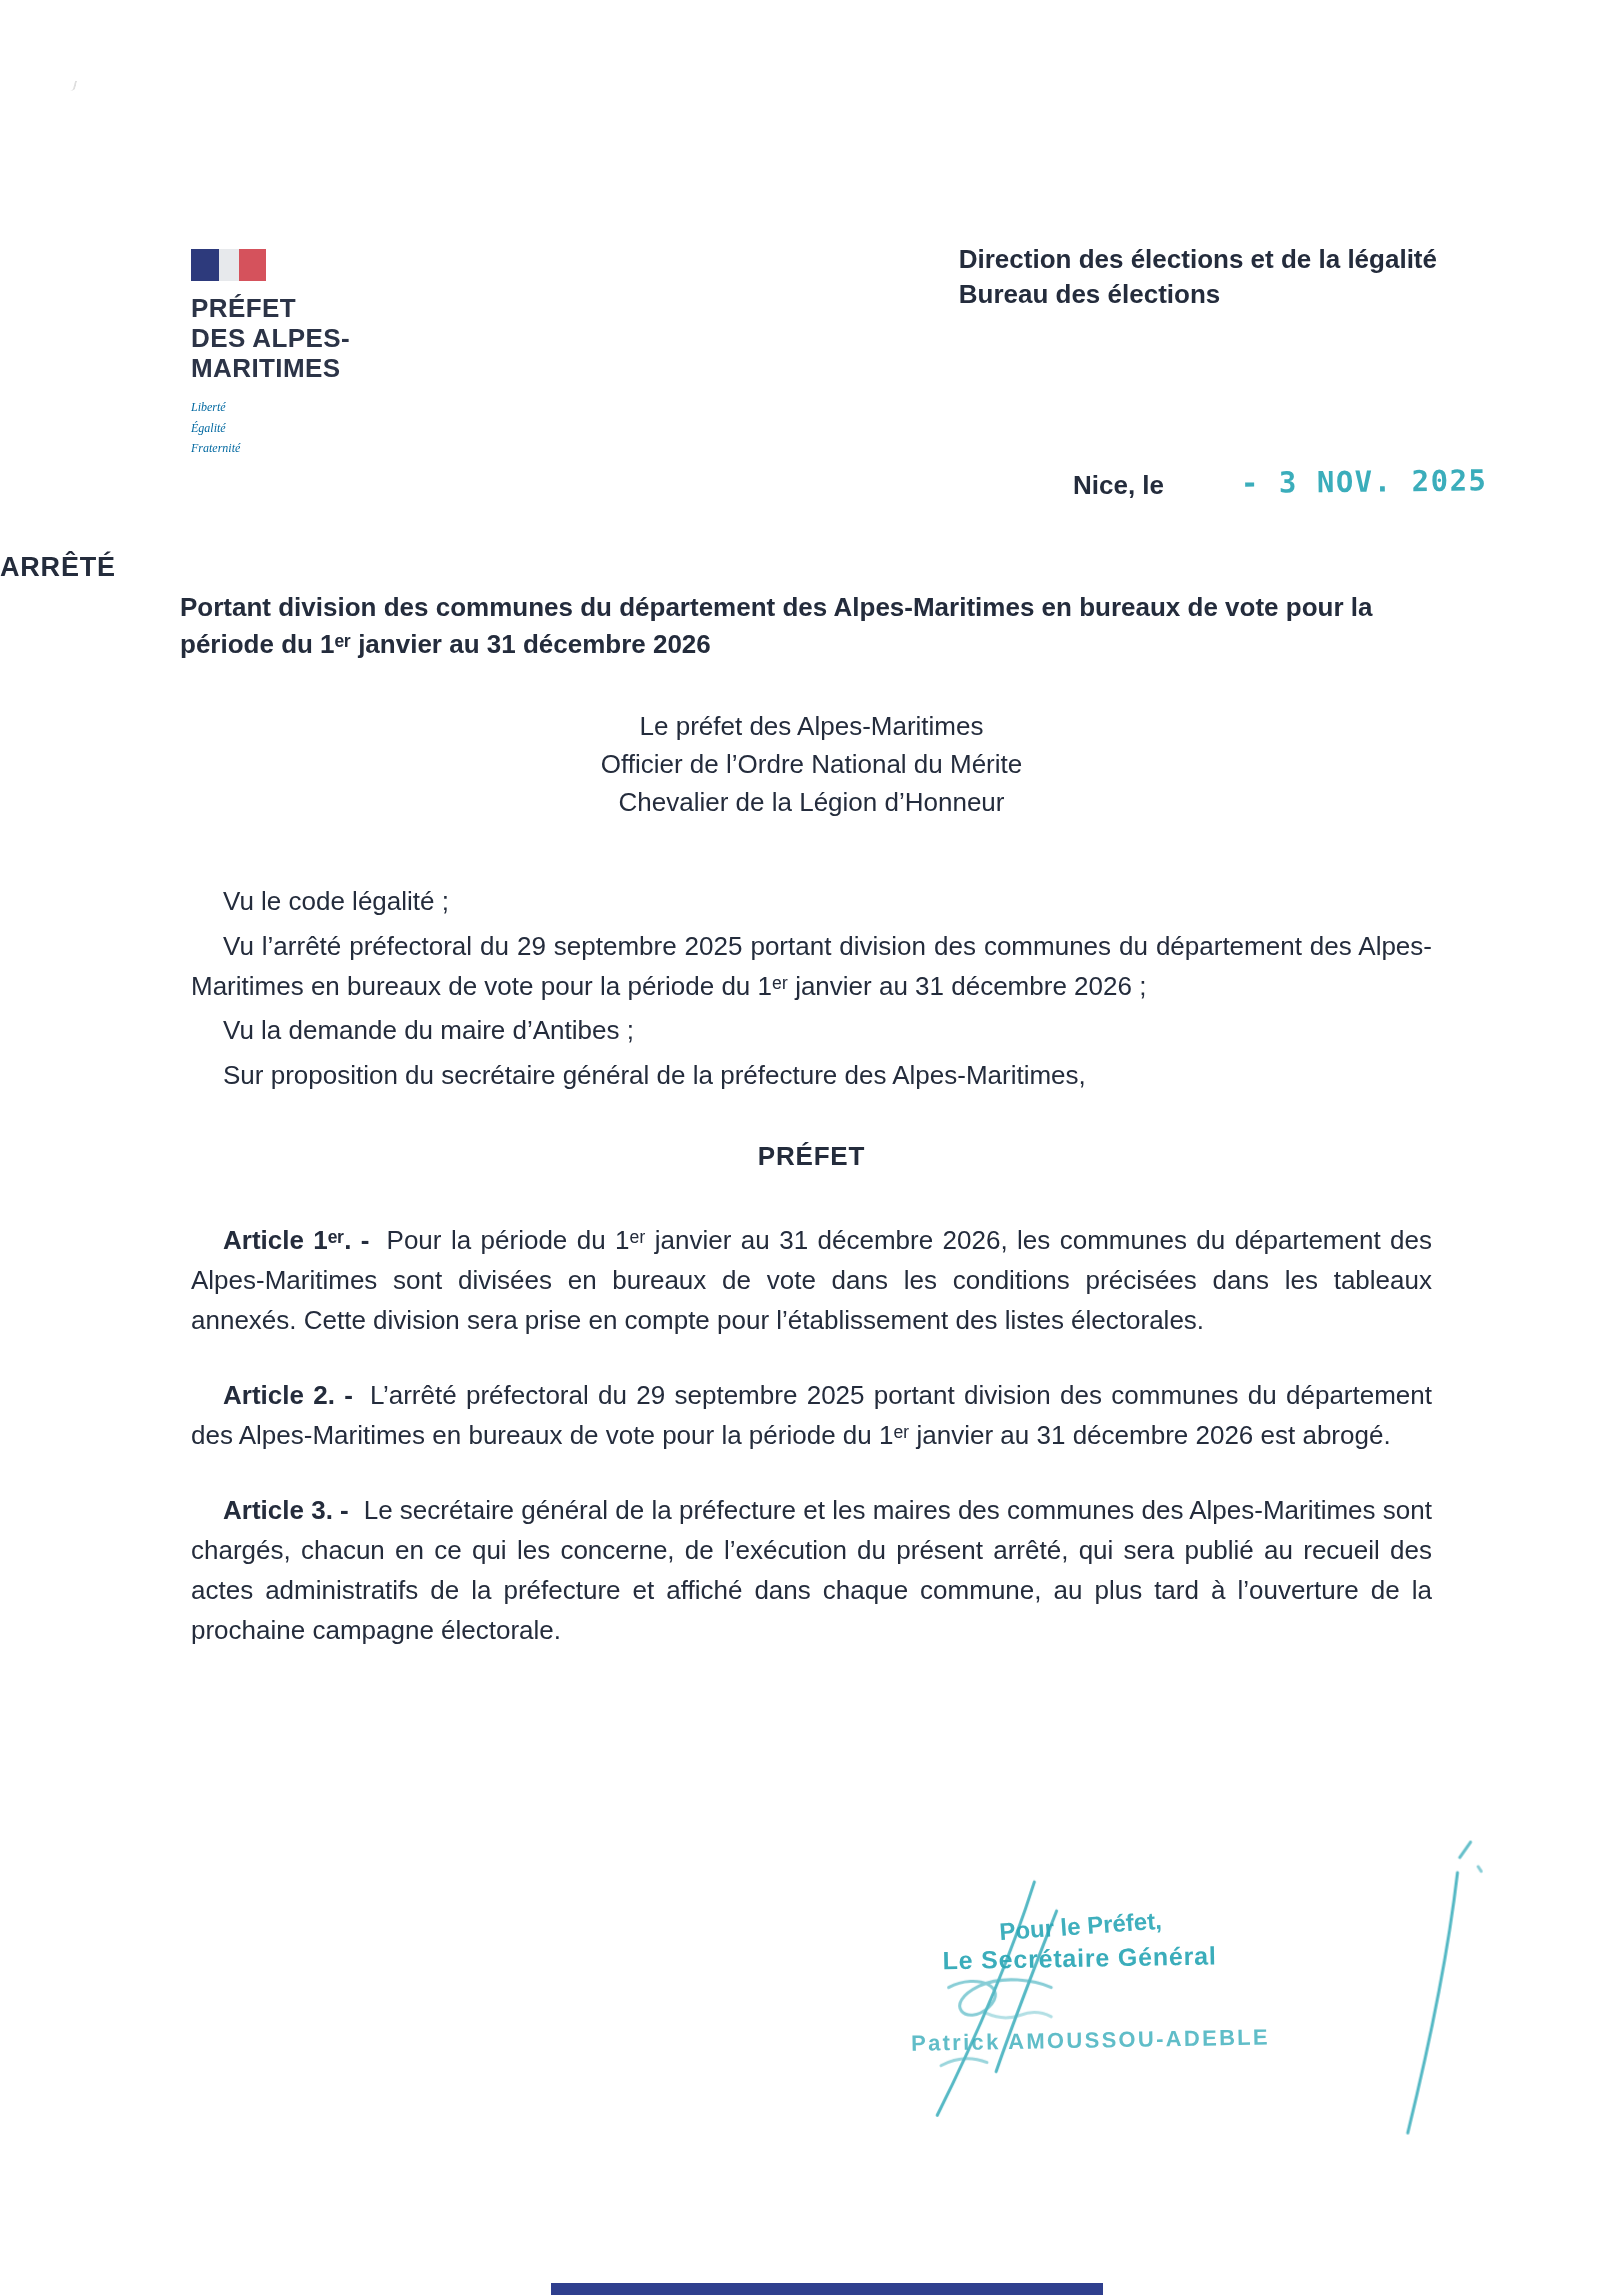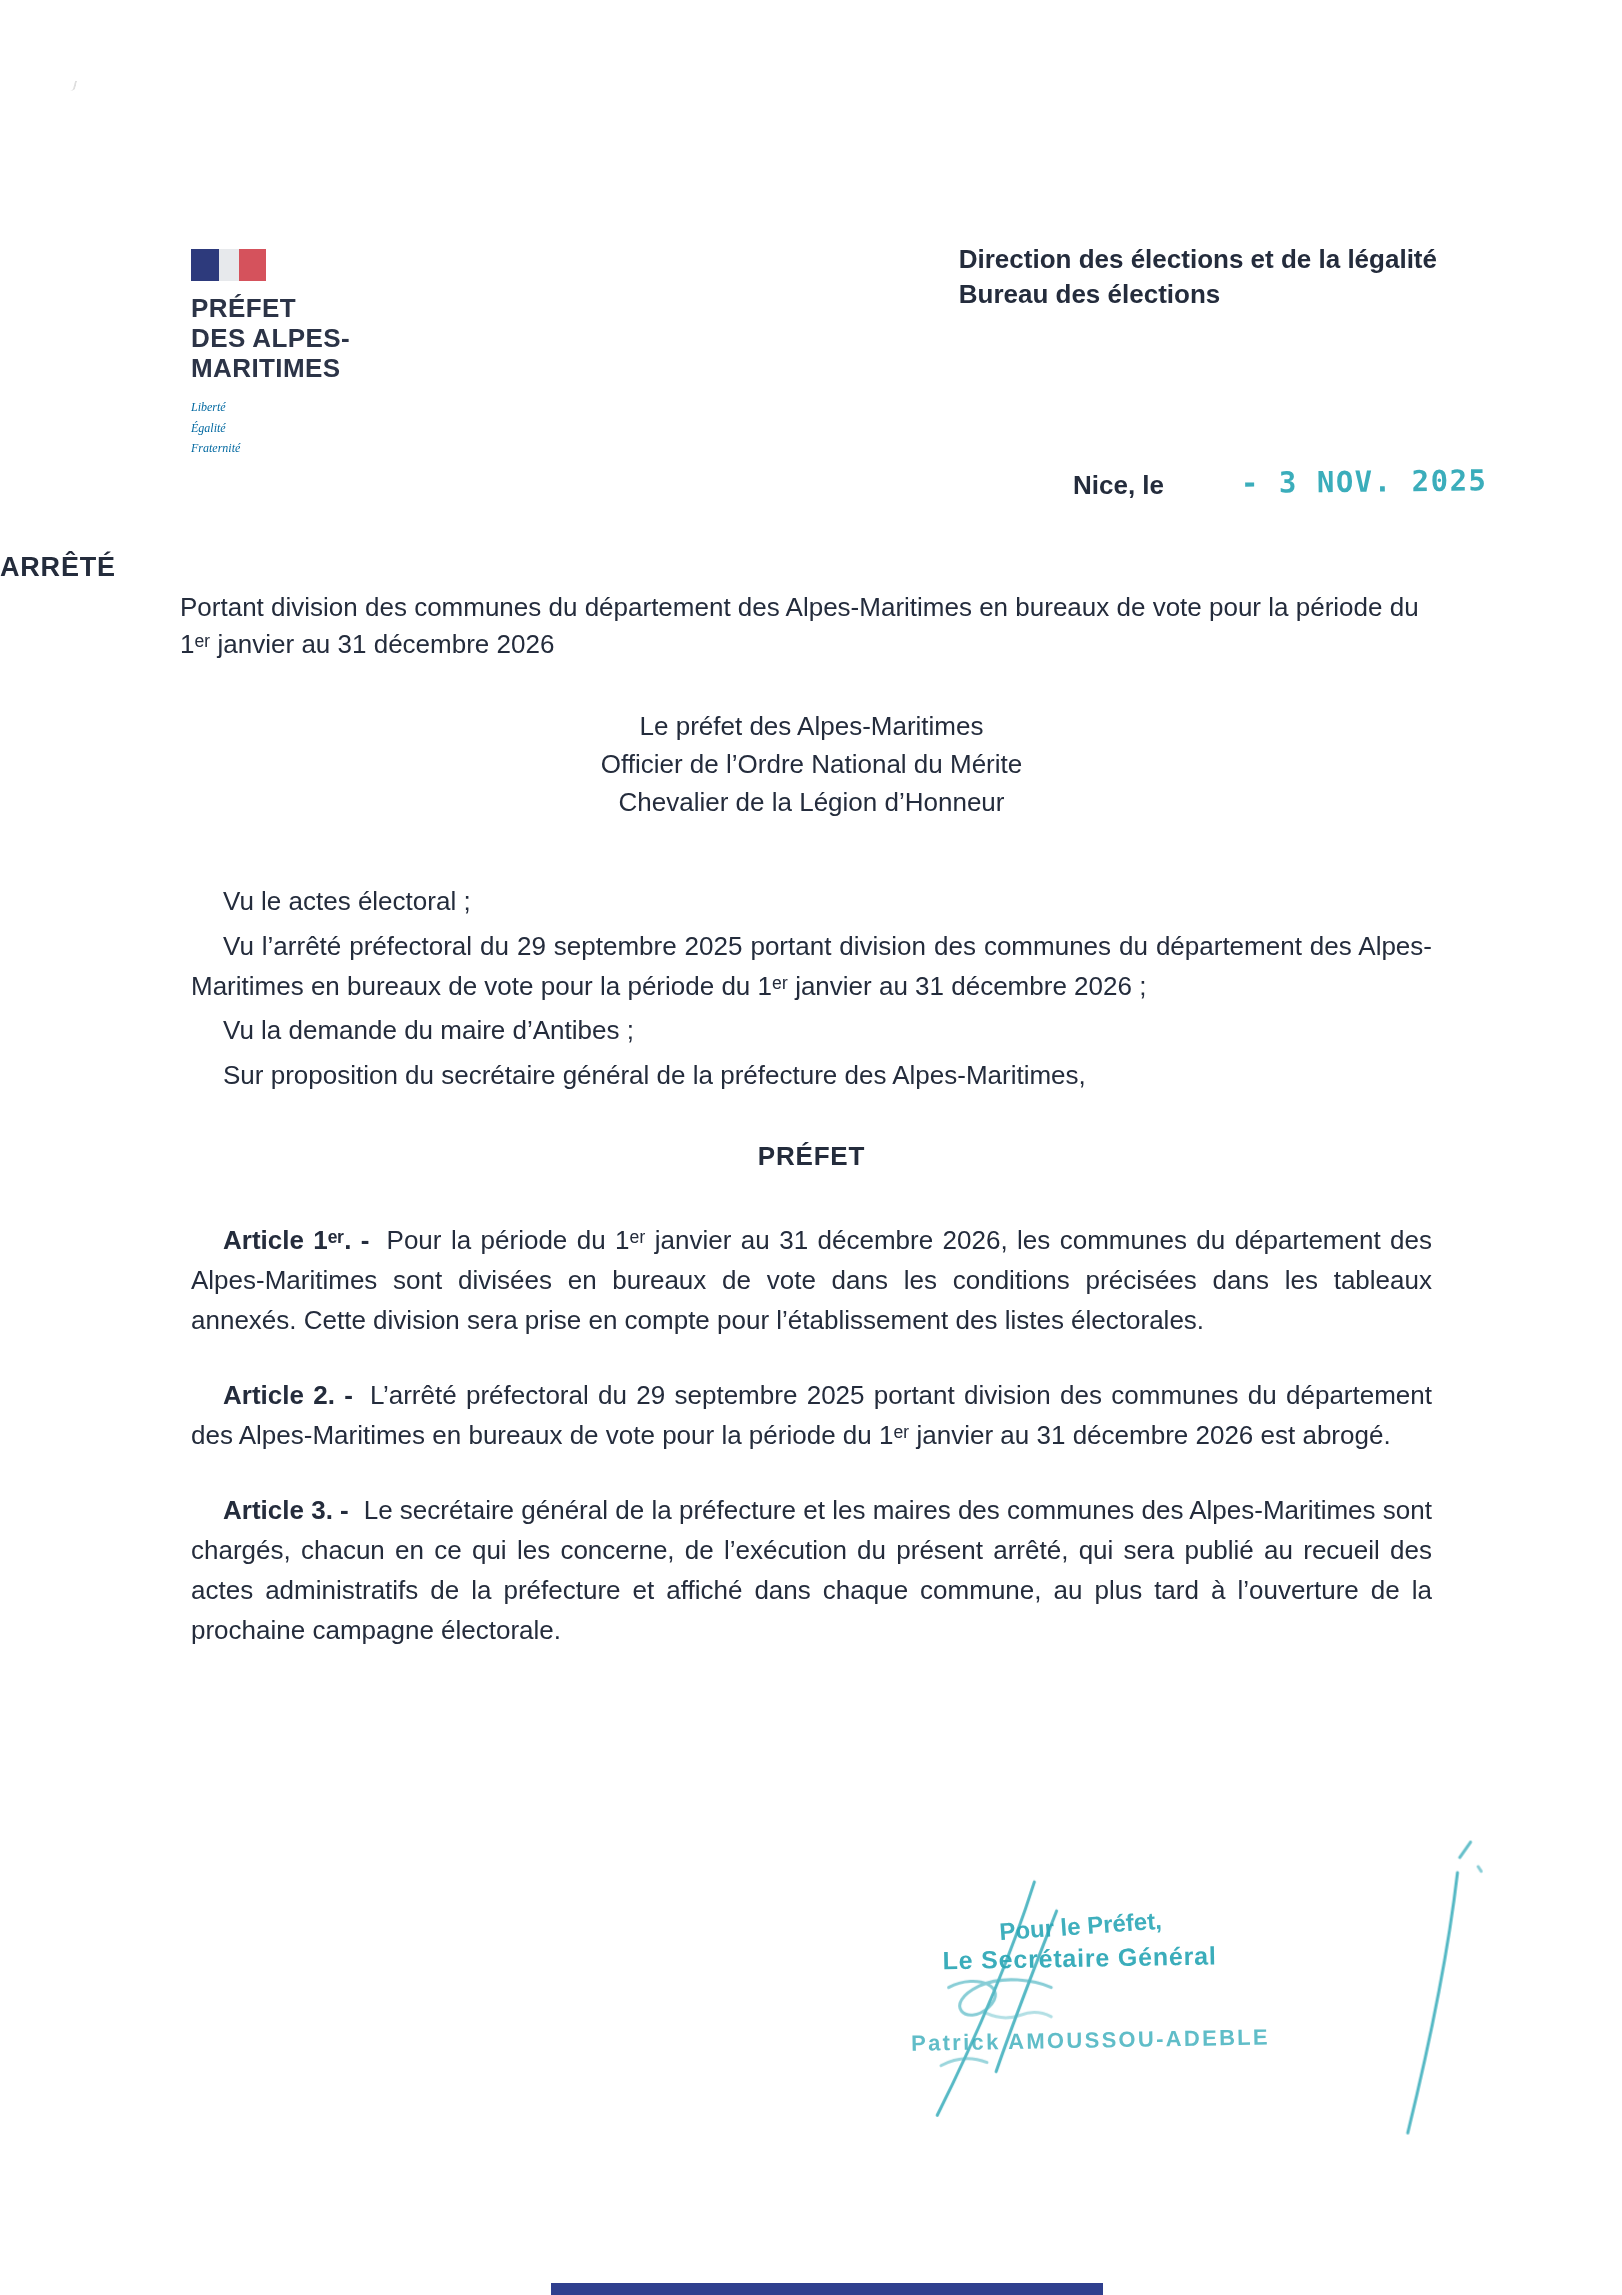--- a/index.html
+++ b/index.html
@@ -41,21 +41,21 @@
   .dateline { position: absolute; left: 1073px; top: 467px; font-size: 26px; font-weight: 700; white-space: nowrap; }
   .stamp {
     display: inline-block; margin-left: 70px; transform: translateY(-2.3px) rotate(-.6deg);
     font-family: "DejaVu Sans Mono", monospace; font-size: 29px; font-weight: 700;
     letter-spacing: 1.5px; color: #2ba7b6; opacity: .92;
   }
 
   
   .title-block { position: absolute; left: 0; top: 552px; width: 100%; text-align: left; }
   .title { font-size: 27px; font-weight: 700; letter-spacing: 0.8px; }
-  .subtitle { max-width: 1263px; margin: 6.1px auto 0; font-size: 26px; font-weight: 400; line-height: 37px; }
+  .subtitle { max-width: 1263px; margin: 6.1px auto 0; font-size: 26px; font-weight: 700; line-height: 37px; }
 
   .authority {
     position: absolute; left: 0; top: 707px; width: 100%; text-align: center;
     font-size: 26px; font-weight: 500; line-height: 38px;
   }
 
   
   .bodytext {
     position: absolute; left: 191px; top: 881px; width: 1241px;
     font-size: 26px; line-height: 40px; font-weight: 500;
@@ -119,21 +119,21 @@
     <div class="subtitle">Portant division des communes du département des Alpes-Maritimes en bureaux de vote pour la période du 1ᵉʳ janvier au 31 décembre 2026</div>
   </div>
 
   <div class="authority">
     <div>Le préfet des Alpes-Maritimes</div>
     <div>Officier de l’Ordre National du Mérite</div>
     <div>Chevalier de la Légion d’Honneur</div>
   </div>
 
   <div class="bodytext">
-    <p>Vu le actes électoral ;</p>
+    <p>Vu le code légalité ;</p>
     <p>Vu l’arrêté préfectoral du 29 septembre 2025 portant division des communes du département des Alpes-Maritimes en bureaux de vote pour la période du 1ᵉʳ janvier au 31 décembre 2026 ;</p>
     <p>Vu la demande du maire d’Antibes ;</p>
     <p>Sur proposition du secrétaire général de la préfecture des Alpes-Maritimes,</p>
 
     <p class="order-heading">PRÉFET</p>
 
     <p class="article">
       <span class="article-label">Article 1ᵉʳ. -</span>
       <span>Pour la période du 1ᵉʳ janvier au 31 décembre 2026, les communes du département des Alpes-Maritimes sont divisées en bureaux de vote dans les conditions précisées dans les tableaux annexés. Cette division sera prise en compte pour l’établissement des listes électorales.</span>
     </p>

